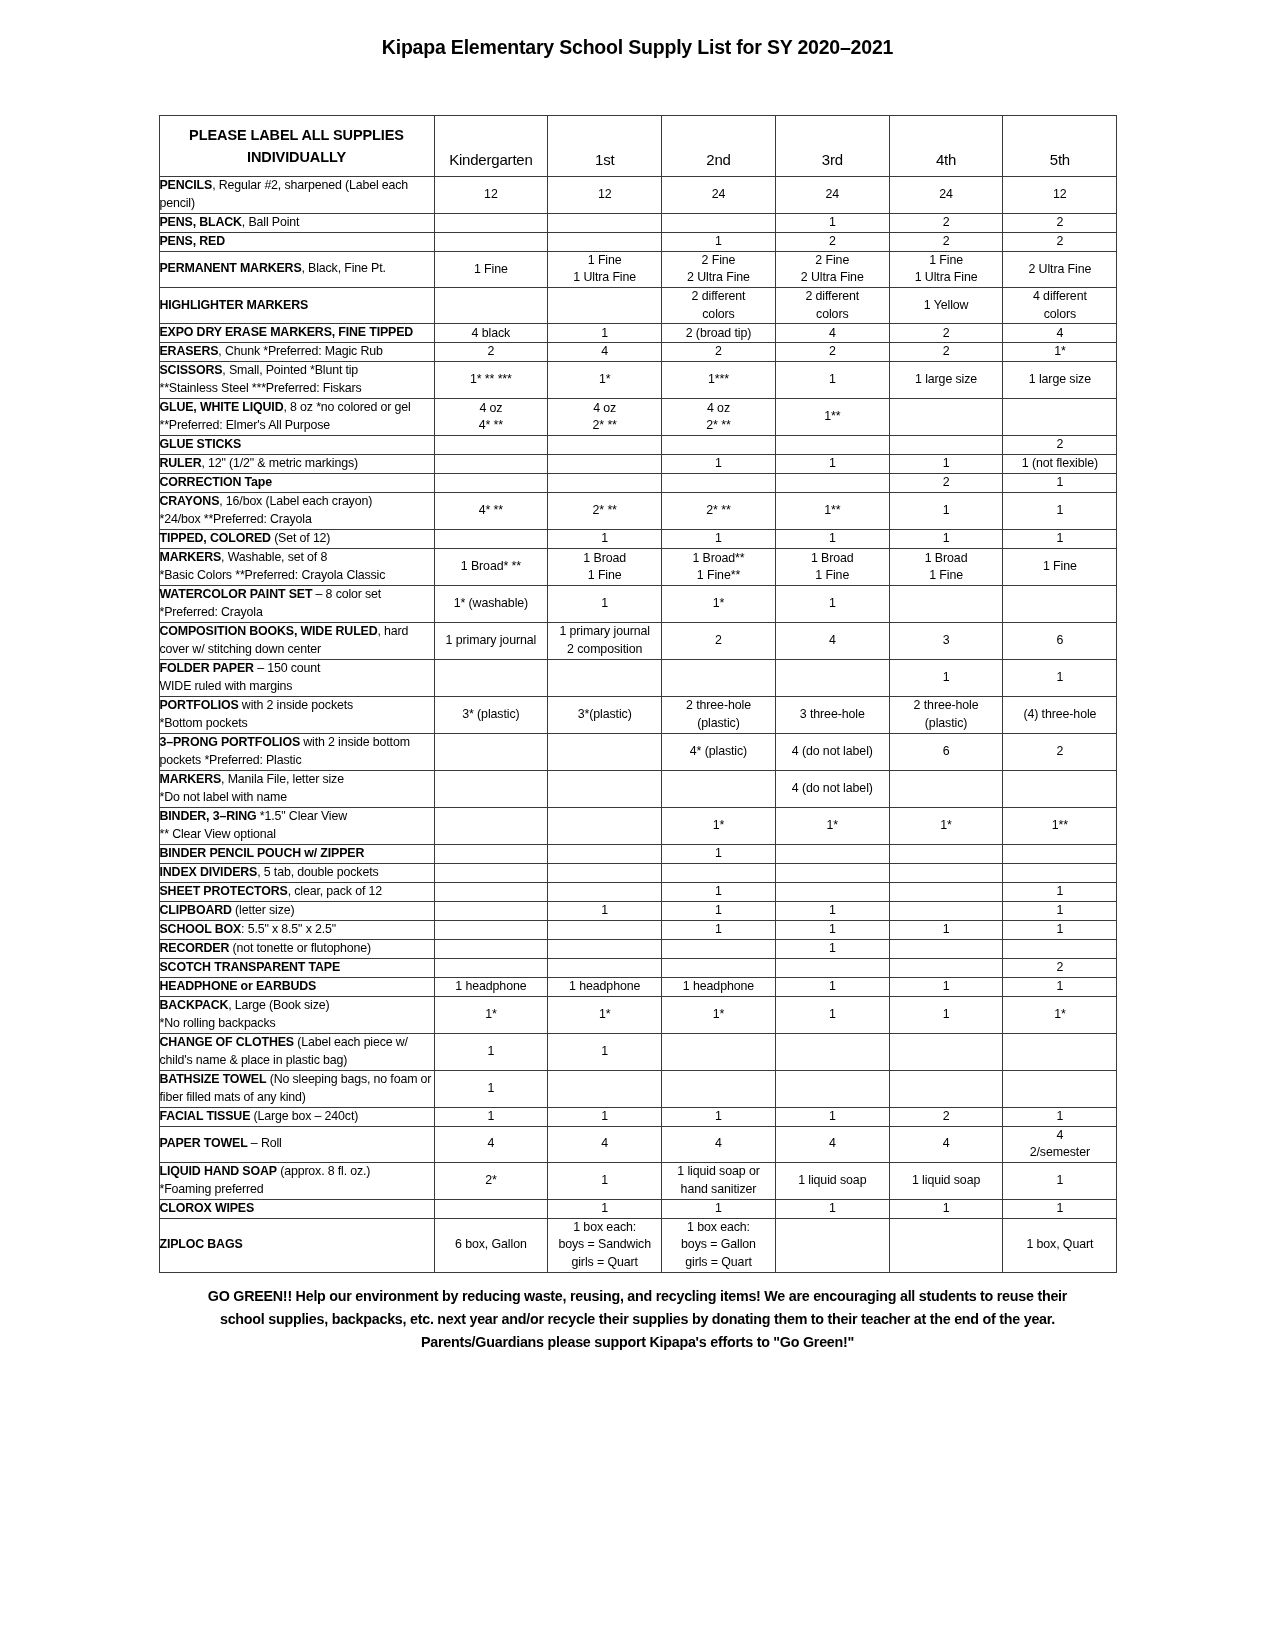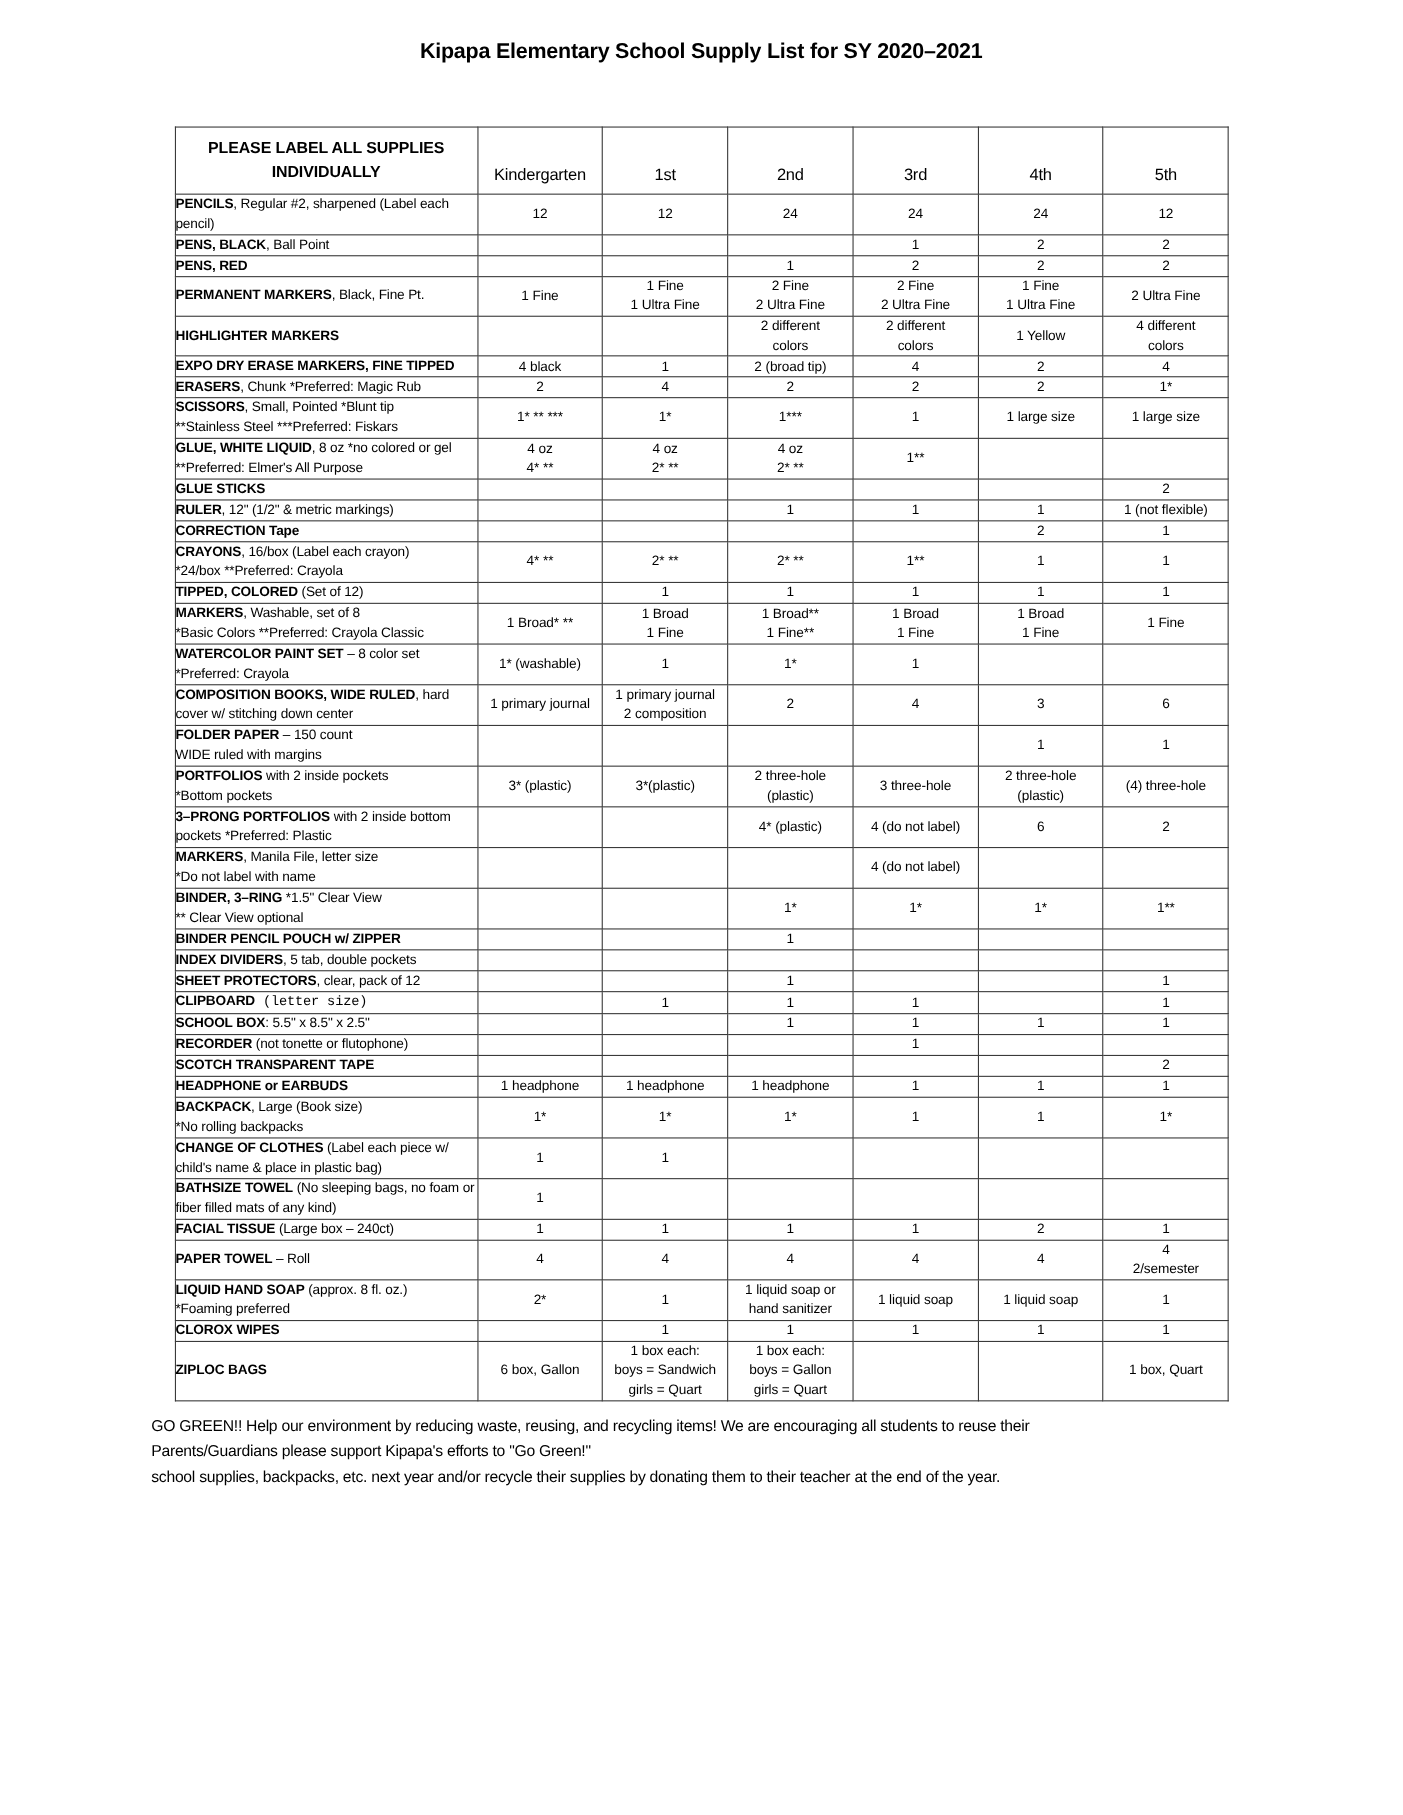--- a/index.html
+++ b/index.html
@@ -78,22 +78,23 @@
   td.val {
     text-align: center;
     font-size: 12.4px;
     line-height: 1.42;
     padding: 4px 2px;
     letter-spacing: -0.1px;
   }
   .footer {
     width: 1000px;
     margin: 0 auto;
+    text-align: center;
     font-size: 14.3px;
-    font-weight: normal;
+    font-weight: bold;
     line-height: 1.62;
     padding-top: 12px;
     letter-spacing: -0.25px;
   }
 </style>
 </head>
 <body>
 
 <div class="page">
 
@@ -370,21 +371,21 @@
           <tr>
             <td class="item"><b>SHEET PROTECTORS</b><span style="white-space: pre-line;">, clear, pack of 12</span></td>
             <td class="val" style="white-space: pre-line;"></td>
             <td class="val" style="white-space: pre-line;"></td>
             <td class="val" style="white-space: pre-line;">1</td>
             <td class="val" style="white-space: pre-line;"></td>
             <td class="val" style="white-space: pre-line;"></td>
             <td class="val" style="white-space: pre-line;">1</td>
           </tr>
           <tr>
-            <td class="item"><b>CLIPBOARD</b><span style="white-space: pre-line; font-family: Liberation Mono, monospace;"> (letter size)</span></td>
+            <td class="item"><b>CLIPBOARD</b><span style="white-space: pre-line;"> (letter size)</span></td>
             <td class="val" style="white-space: pre-line;"></td>
             <td class="val" style="white-space: pre-line;">1</td>
             <td class="val" style="white-space: pre-line;">1</td>
             <td class="val" style="white-space: pre-line;">1</td>
             <td class="val" style="white-space: pre-line;"></td>
             <td class="val" style="white-space: pre-line;">1</td>
           </tr>
           <tr>
             <td class="item"><b>SCHOOL BOX</b><span style="white-space: pre-line;">:  5.5" x 8.5" x 2.5"</span></td>
             <td class="val" style="white-space: pre-line;"></td>
@@ -500,17 +501,17 @@
             <td class="val" style="white-space: pre-line;"></td>
             <td class="val" style="white-space: pre-line;"></td>
             <td class="val" style="white-space: pre-line;">1 box, Quart</td>
           </tr>
         </tbody>
     </table>
   </div>
 
   <div class="footer">
     <div>GO GREEN!! Help our environment by reducing waste, reusing, and recycling items! We are encouraging all students to reuse their</div>
+    <div>school supplies, backpacks, etc. next year and/or recycle their supplies by donating them to their teacher at the end of the year.</div>
     <div>Parents/Guardians please support Kipapa's efforts to "Go Green!"</div>
-    <div>school supplies, backpacks, etc. next year and/or recycle their supplies by donating them to their teacher at the end of the year.</div>
   </div>
 
 </div>
 
 </body></html>

